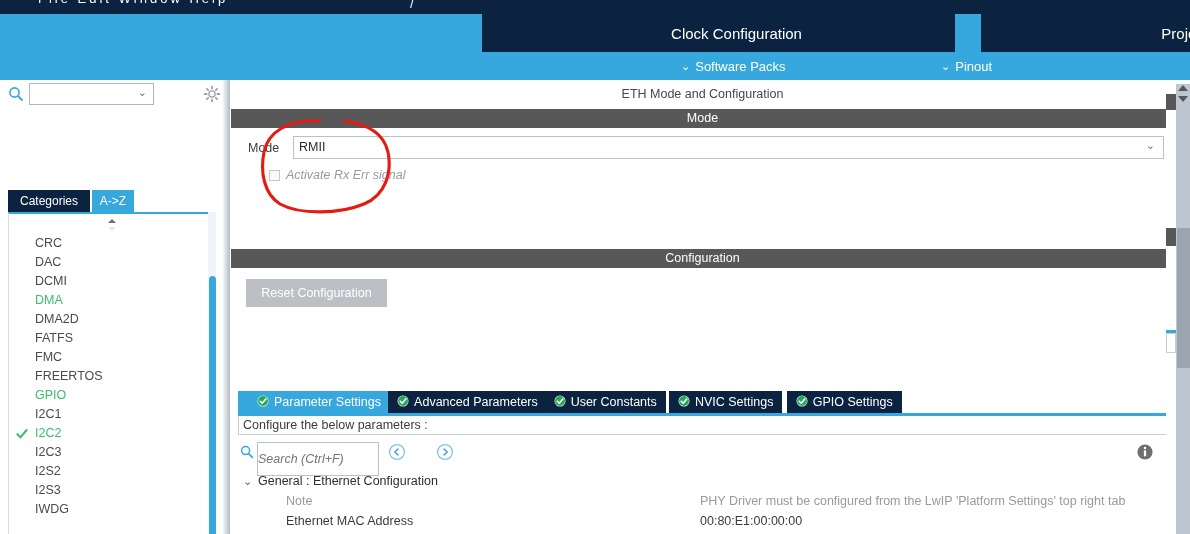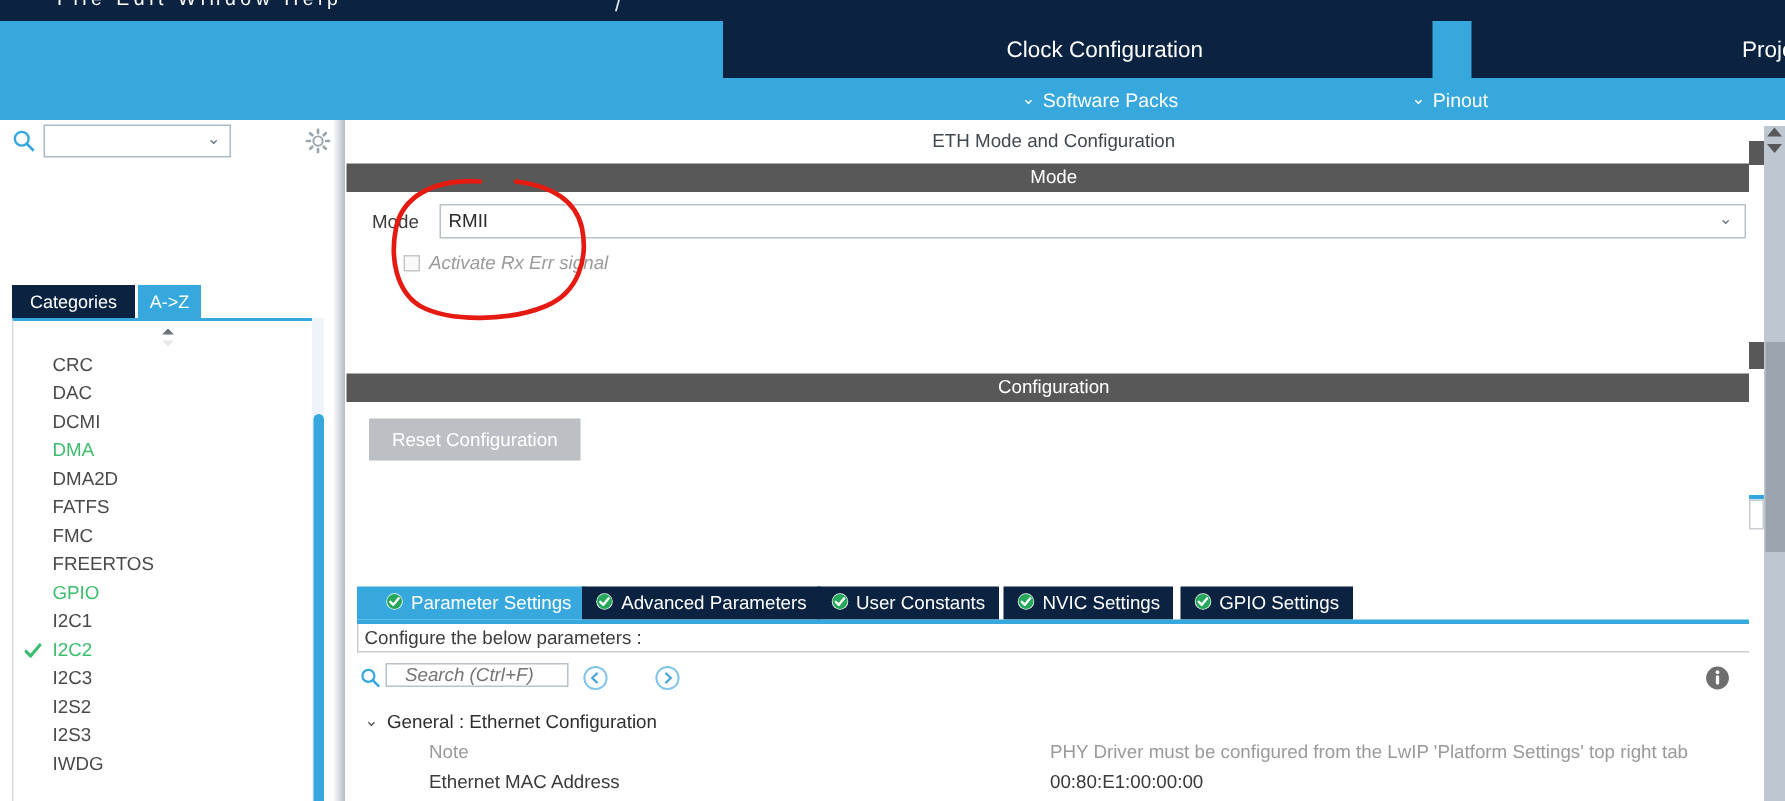--- a/index.html
+++ b/index.html
@@ -197,24 +197,24 @@
     position: absolute; left: 7px; top: 148px; width: 930px; height: 19px;
     border: 1px solid #c9ced3; border-top: none; background: #ffffff;
     font-size: 12.5px; color: #3b3b3b; padding-left: 4px; line-height: 18px;
   }
 
   .param-search-row {
     position: absolute; left: 7px; top: 173px; width: 930px; height: 24px;
   }
   .ps-mag { position: absolute; left: 2px; top: 4px; width: 14px; height: 14px; }
   .ps-input {
-    position: absolute; left: 19px; top: 1px; width: 122px; height: 16px;
+    position: absolute; left: 19px; top: 1px; width: 122px; height: 34px;
     border: 1px solid #b9c2c9; background: #ffffff;
     font-family: "Liberation Sans", sans-serif; font-size: 12.5px;
-    font-style: italic; color: #9a9a9a; padding-left: 12px;
+    font-style: italic; color: #9a9a9a; padding-left: 0;
   }
   .ps-nav { position: absolute; top: 2px; width: 18px; height: 18px; }
   .ps-prev { left: 150px; }
   .ps-next { left: 198px; }
   .ps-info { position: absolute; left: 898px; top: 2px; width: 18px; height: 18px; }
 
   
   .tree { position: absolute; left: 7px; top: 203px; width: 930px; }
   .tree-group {
     position: relative; height: 20px; line-height: 20px;

